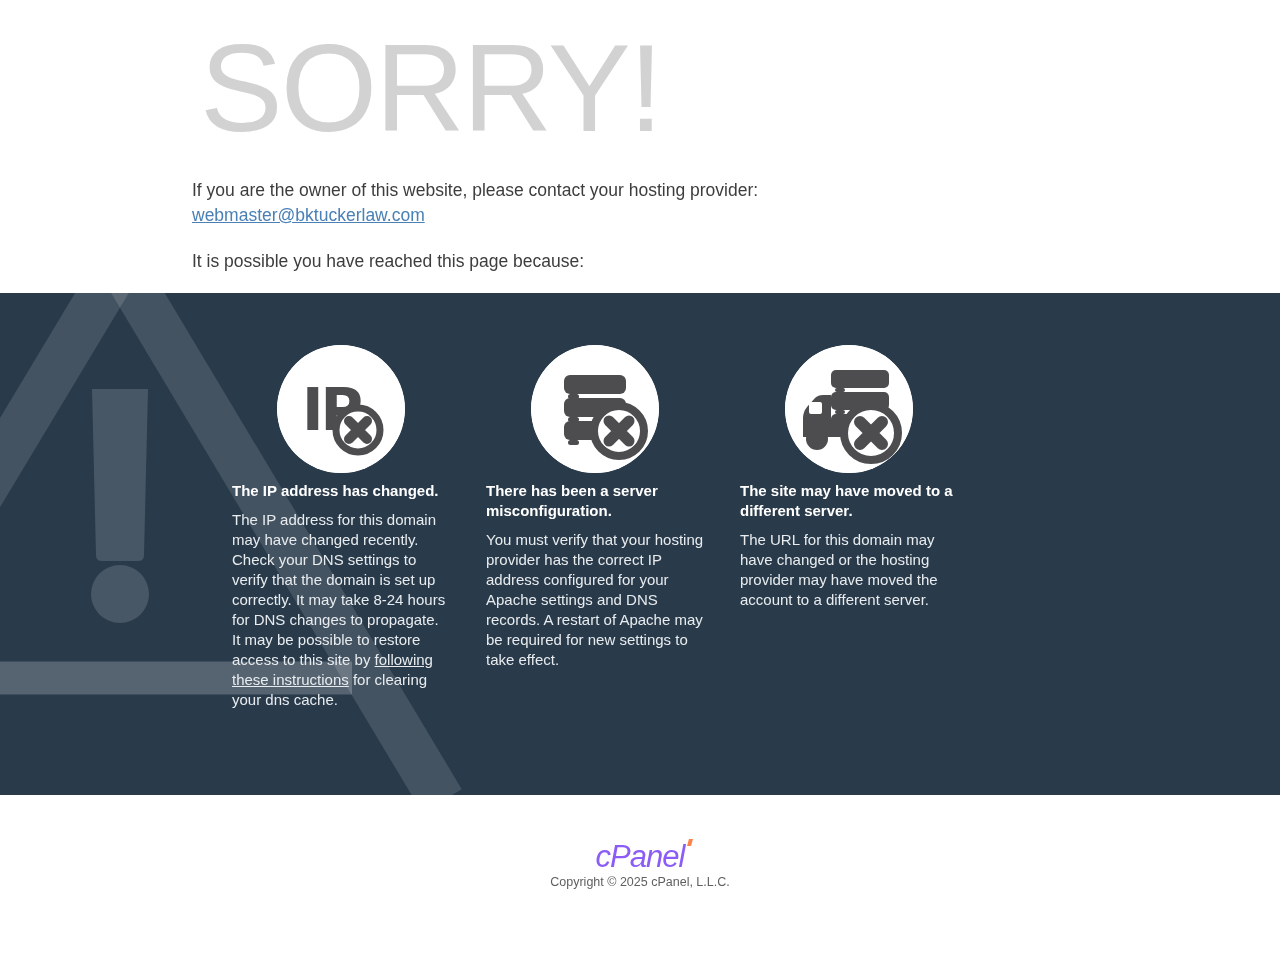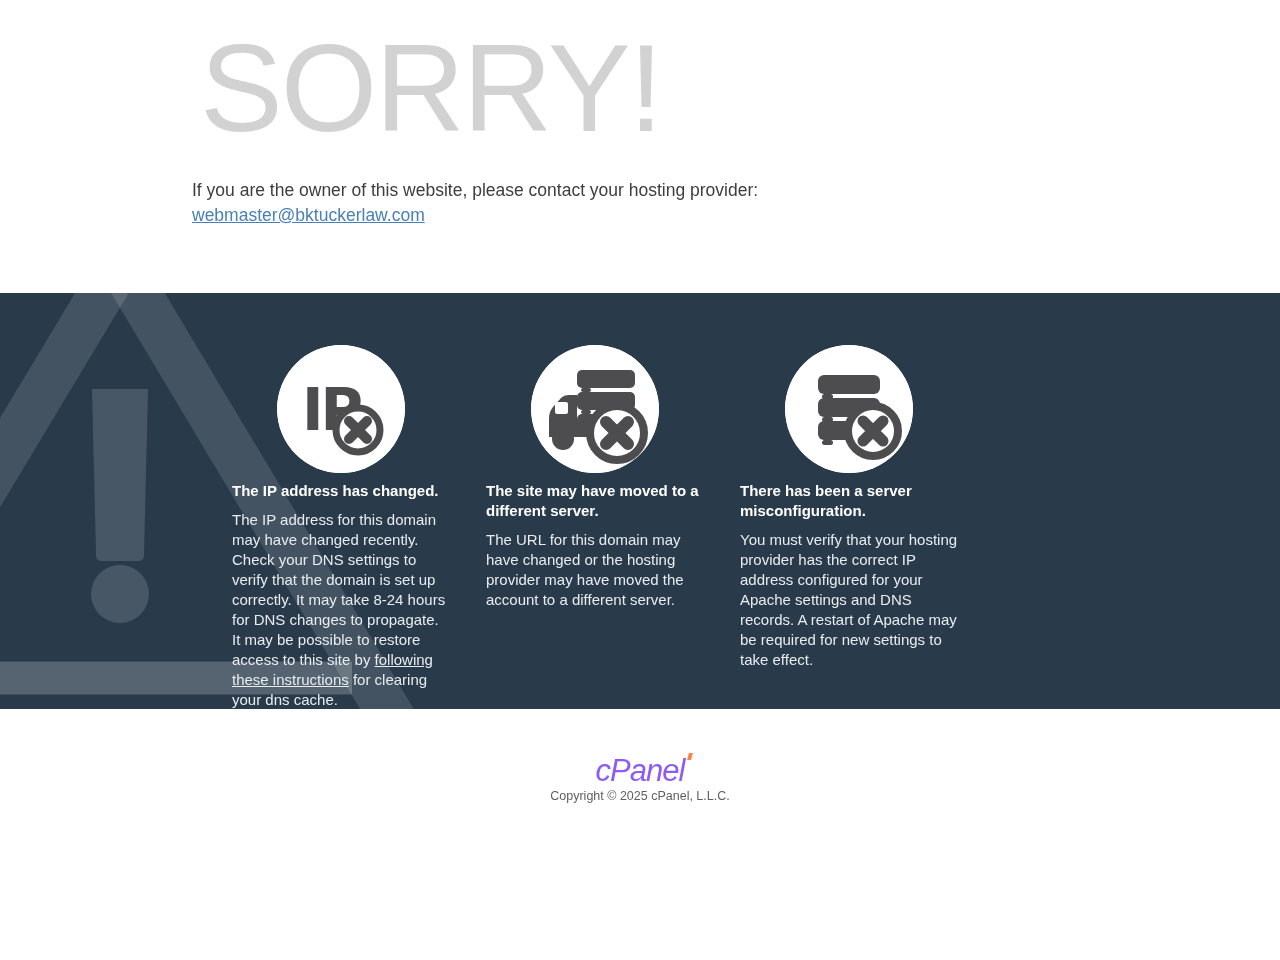--- a/index.html
+++ b/index.html
@@ -37,21 +37,21 @@
     font-size: 17.5px;
     line-height: 25px;
     color: #4a80b5;
     text-decoration: underline;
   }
   .intro.lead { margin-top: 21px; }
 
   
   .dark-band {
     position: relative;
-    height: 416px;
+    height: 502px;
     background: #293a4a;
     overflow: hidden;
   }
   .watermark { position: absolute; left: 0; top: 0; pointer-events: none; }
 
   .cols {
     position: relative;
     display: flex;
     gap: 36px;
     padding: 52px 0 0 232px;
@@ -112,20 +112,21 @@
     color: #5f5f5f;
   }
 </style>
 </head>
 <body>
 
 <div class="top">
   <h1 class="sorry">SORRY!</h1>
   <p class="intro first">If you are the owner of this website, please contact your hosting provider:</p>
   <a class="email-link" href="#">webmaster@bktuckerlaw.com</a>
+  <p class="intro lead">It is possible you have reached this page because:</p>
 </div>
 
 <section class="dark-band">
 
   <svg class="watermark" width="520" height="502" viewBox="0 0 520 502" aria-hidden="true">
 
     <line x1="120" y1="-30" x2="-212" y2="522" stroke="rgba(255,255,255,0.13)" stroke-width="46"></line>
     <line x1="120" y1="-30" x2="442" y2="508" stroke="rgba(255,255,255,0.13)" stroke-width="46"></line>
 
     <line x1="-30" y1="385" x2="352" y2="385" stroke="rgba(255,255,255,0.21)" stroke-width="33"></line>
@@ -140,20 +141,40 @@
       <div class="icon-circle">
         <svg width="128" height="128" viewBox="0 0 128 128" aria-hidden="true">
           <circle cx="64" cy="64" r="64" fill="#ffffff"></circle>
           <text x="25" y="85" font-family="DejaVu Sans, sans-serif" font-size="58" font-weight="bold" fill="#4d4d4f" letter-spacing="-3">IP</text>
           <circle cx="81" cy="85" r="22" fill="#ffffff" stroke="#4d4d4f" stroke-width="7"></circle>
           <path d="M72,76 L90,94 M90,76 L72,94" stroke="#4d4d4f" stroke-width="10" stroke-linecap="round"></path>
         </svg>
       </div>
       <h3>The IP address has changed.</h3>
       <p><span>The IP address for this domain may have changed recently. Check your DNS settings to verify that the domain is set up correctly. It may take 8-24 hours for DNS changes to propagate. It may be possible to restore access to this site by </span><a href="#">following these instructions</a><span> for clearing your dns cache.</span></p>
+    </div>
+
+    <div class="col">
+      <div class="icon-circle">
+        <svg width="128" height="128" viewBox="0 0 128 128" aria-hidden="true">
+          <circle cx="64" cy="64" r="64" fill="#ffffff"></circle>
+          <g fill="#4d4d4f">
+            <rect x="33" y="30" width="62" height="19" rx="6"></rect>
+            <rect x="33" y="53" width="62" height="19" rx="6"></rect>
+            <rect x="33" y="76" width="62" height="19" rx="6"></rect>
+            <rect x="37" y="49" width="11" height="5" rx="2.5"></rect>
+            <rect x="37" y="72" width="11" height="5" rx="2.5"></rect>
+            <rect x="37" y="95" width="11" height="5" rx="2.5"></rect>
+          </g>
+          <circle cx="88" cy="86" r="25" fill="#ffffff" stroke="#4d4d4f" stroke-width="8"></circle>
+          <path d="M78,76 L98,96 M98,76 L78,96" stroke="#4d4d4f" stroke-width="11" stroke-linecap="round"></path>
+        </svg>
+      </div>
+      <h3>There has been a server misconfiguration.</h3>
+      <p>You must verify that your hosting provider has the correct IP address configured for your Apache settings and DNS records. A restart of Apache may be required for new settings to take effect.</p>
     </div>
 
     <div class="col">
       <div class="icon-circle">
         <svg width="128" height="128" viewBox="0 0 128 128" aria-hidden="true">
           <circle cx="64" cy="64" r="64" fill="#ffffff"></circle>
           <g fill="#4d4d4f">
             <rect x="46" y="25" width="58" height="18" rx="5"></rect>
             <rect x="46" y="47" width="58" height="18" rx="5"></rect>
             <rect x="46" y="69" width="58" height="18" rx="5"></rect>
@@ -166,39 +187,19 @@
           </g>
           <rect x="24" y="57" width="13" height="12" rx="2" fill="#ffffff"></rect>
           <circle cx="86" cy="88" r="27" fill="#ffffff" stroke="#4d4d4f" stroke-width="8"></circle>
           <path d="M75,77 L97,99 M97,77 L75,99" stroke="#4d4d4f" stroke-width="12" stroke-linecap="round"></path>
         </svg>
       </div>
       <h3>The site may have moved to a different server.</h3>
       <p>The URL for this domain may have changed or the hosting provider may have moved the account to a different server.</p>
     </div>
 
-    <div class="col">
-      <div class="icon-circle">
-        <svg width="128" height="128" viewBox="0 0 128 128" aria-hidden="true">
-          <circle cx="64" cy="64" r="64" fill="#ffffff"></circle>
-          <g fill="#4d4d4f">
-            <rect x="33" y="30" width="62" height="19" rx="6"></rect>
-            <rect x="33" y="53" width="62" height="19" rx="6"></rect>
-            <rect x="33" y="76" width="62" height="19" rx="6"></rect>
-            <rect x="37" y="49" width="11" height="5" rx="2.5"></rect>
-            <rect x="37" y="72" width="11" height="5" rx="2.5"></rect>
-            <rect x="37" y="95" width="11" height="5" rx="2.5"></rect>
-          </g>
-          <circle cx="88" cy="86" r="25" fill="#ffffff" stroke="#4d4d4f" stroke-width="8"></circle>
-          <path d="M78,76 L98,96 M98,76 L78,96" stroke="#4d4d4f" stroke-width="11" stroke-linecap="round"></path>
-        </svg>
-      </div>
-      <h3>There has been a server misconfiguration.</h3>
-      <p>You must verify that your hosting provider has the correct IP address configured for your Apache settings and DNS records. A restart of Apache may be required for new settings to take effect.</p>
-    </div>
-
   </div>
 </section>
 
 <footer class="footer">
   <a class="cpanel-logo" href="#"><span>cPanel</span><span class="tm"></span></a>
   <div class="copyright">Copyright © 2025 cPanel, L.L.C.</div>
 </footer>
 
 </body></html>

